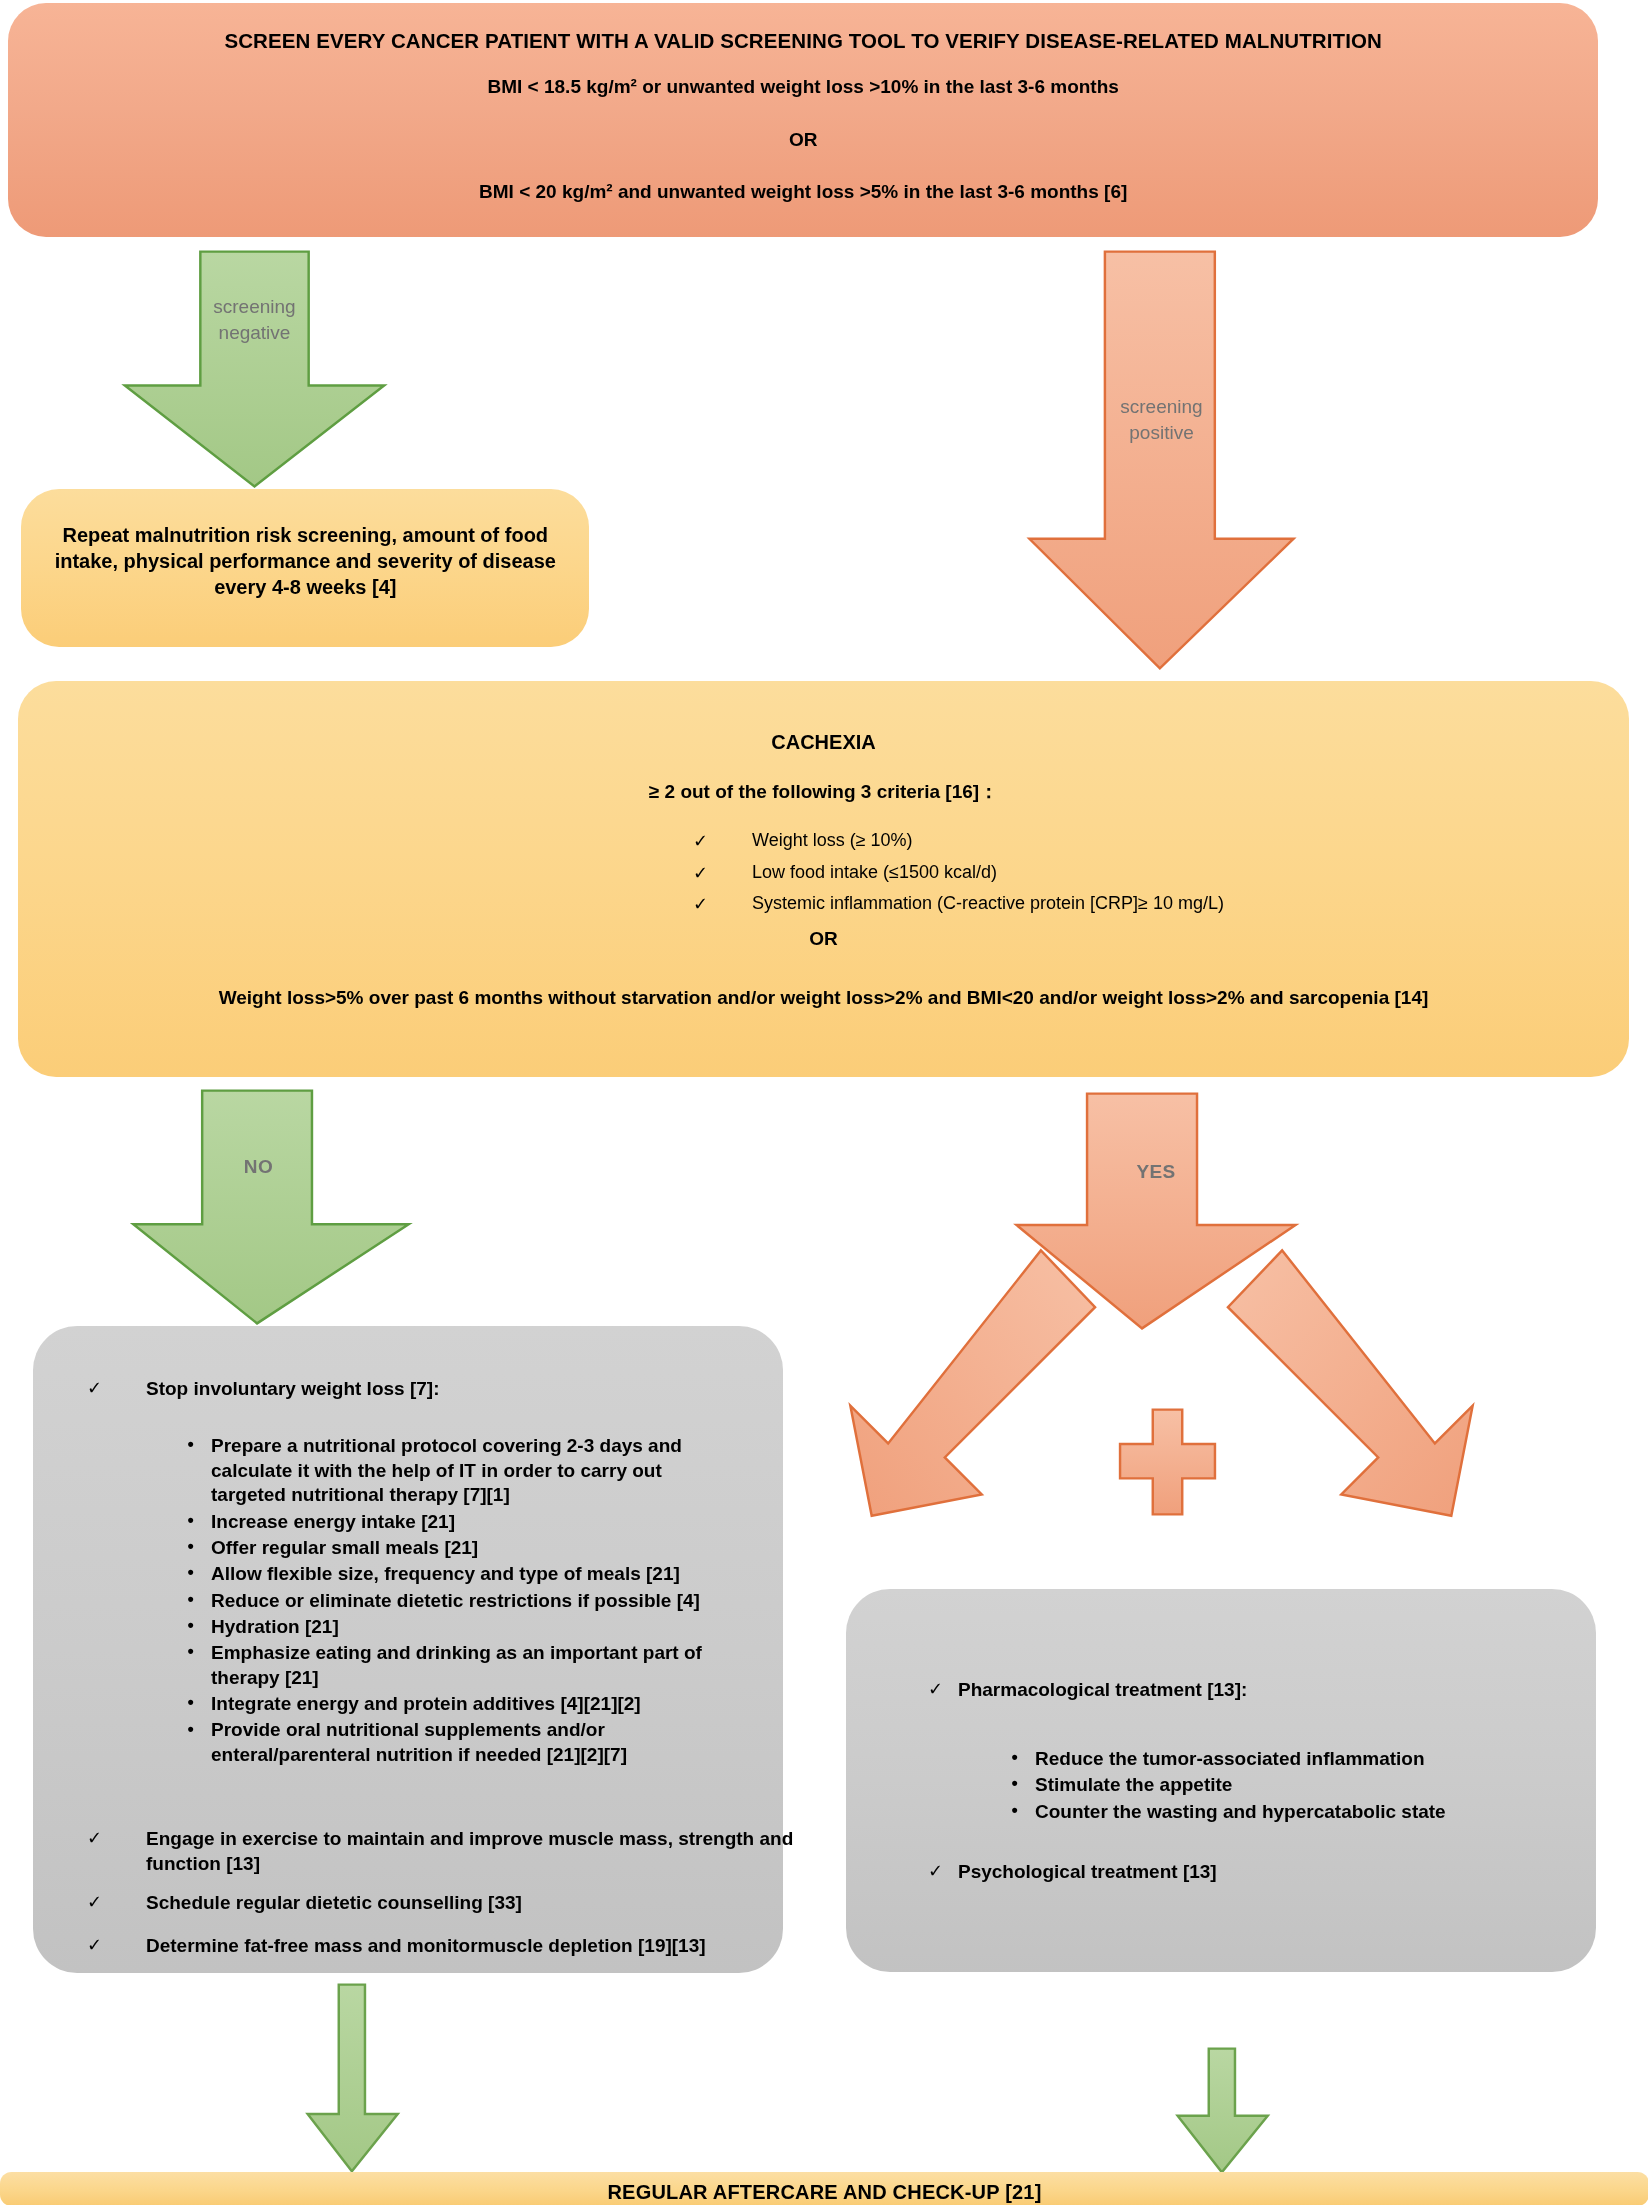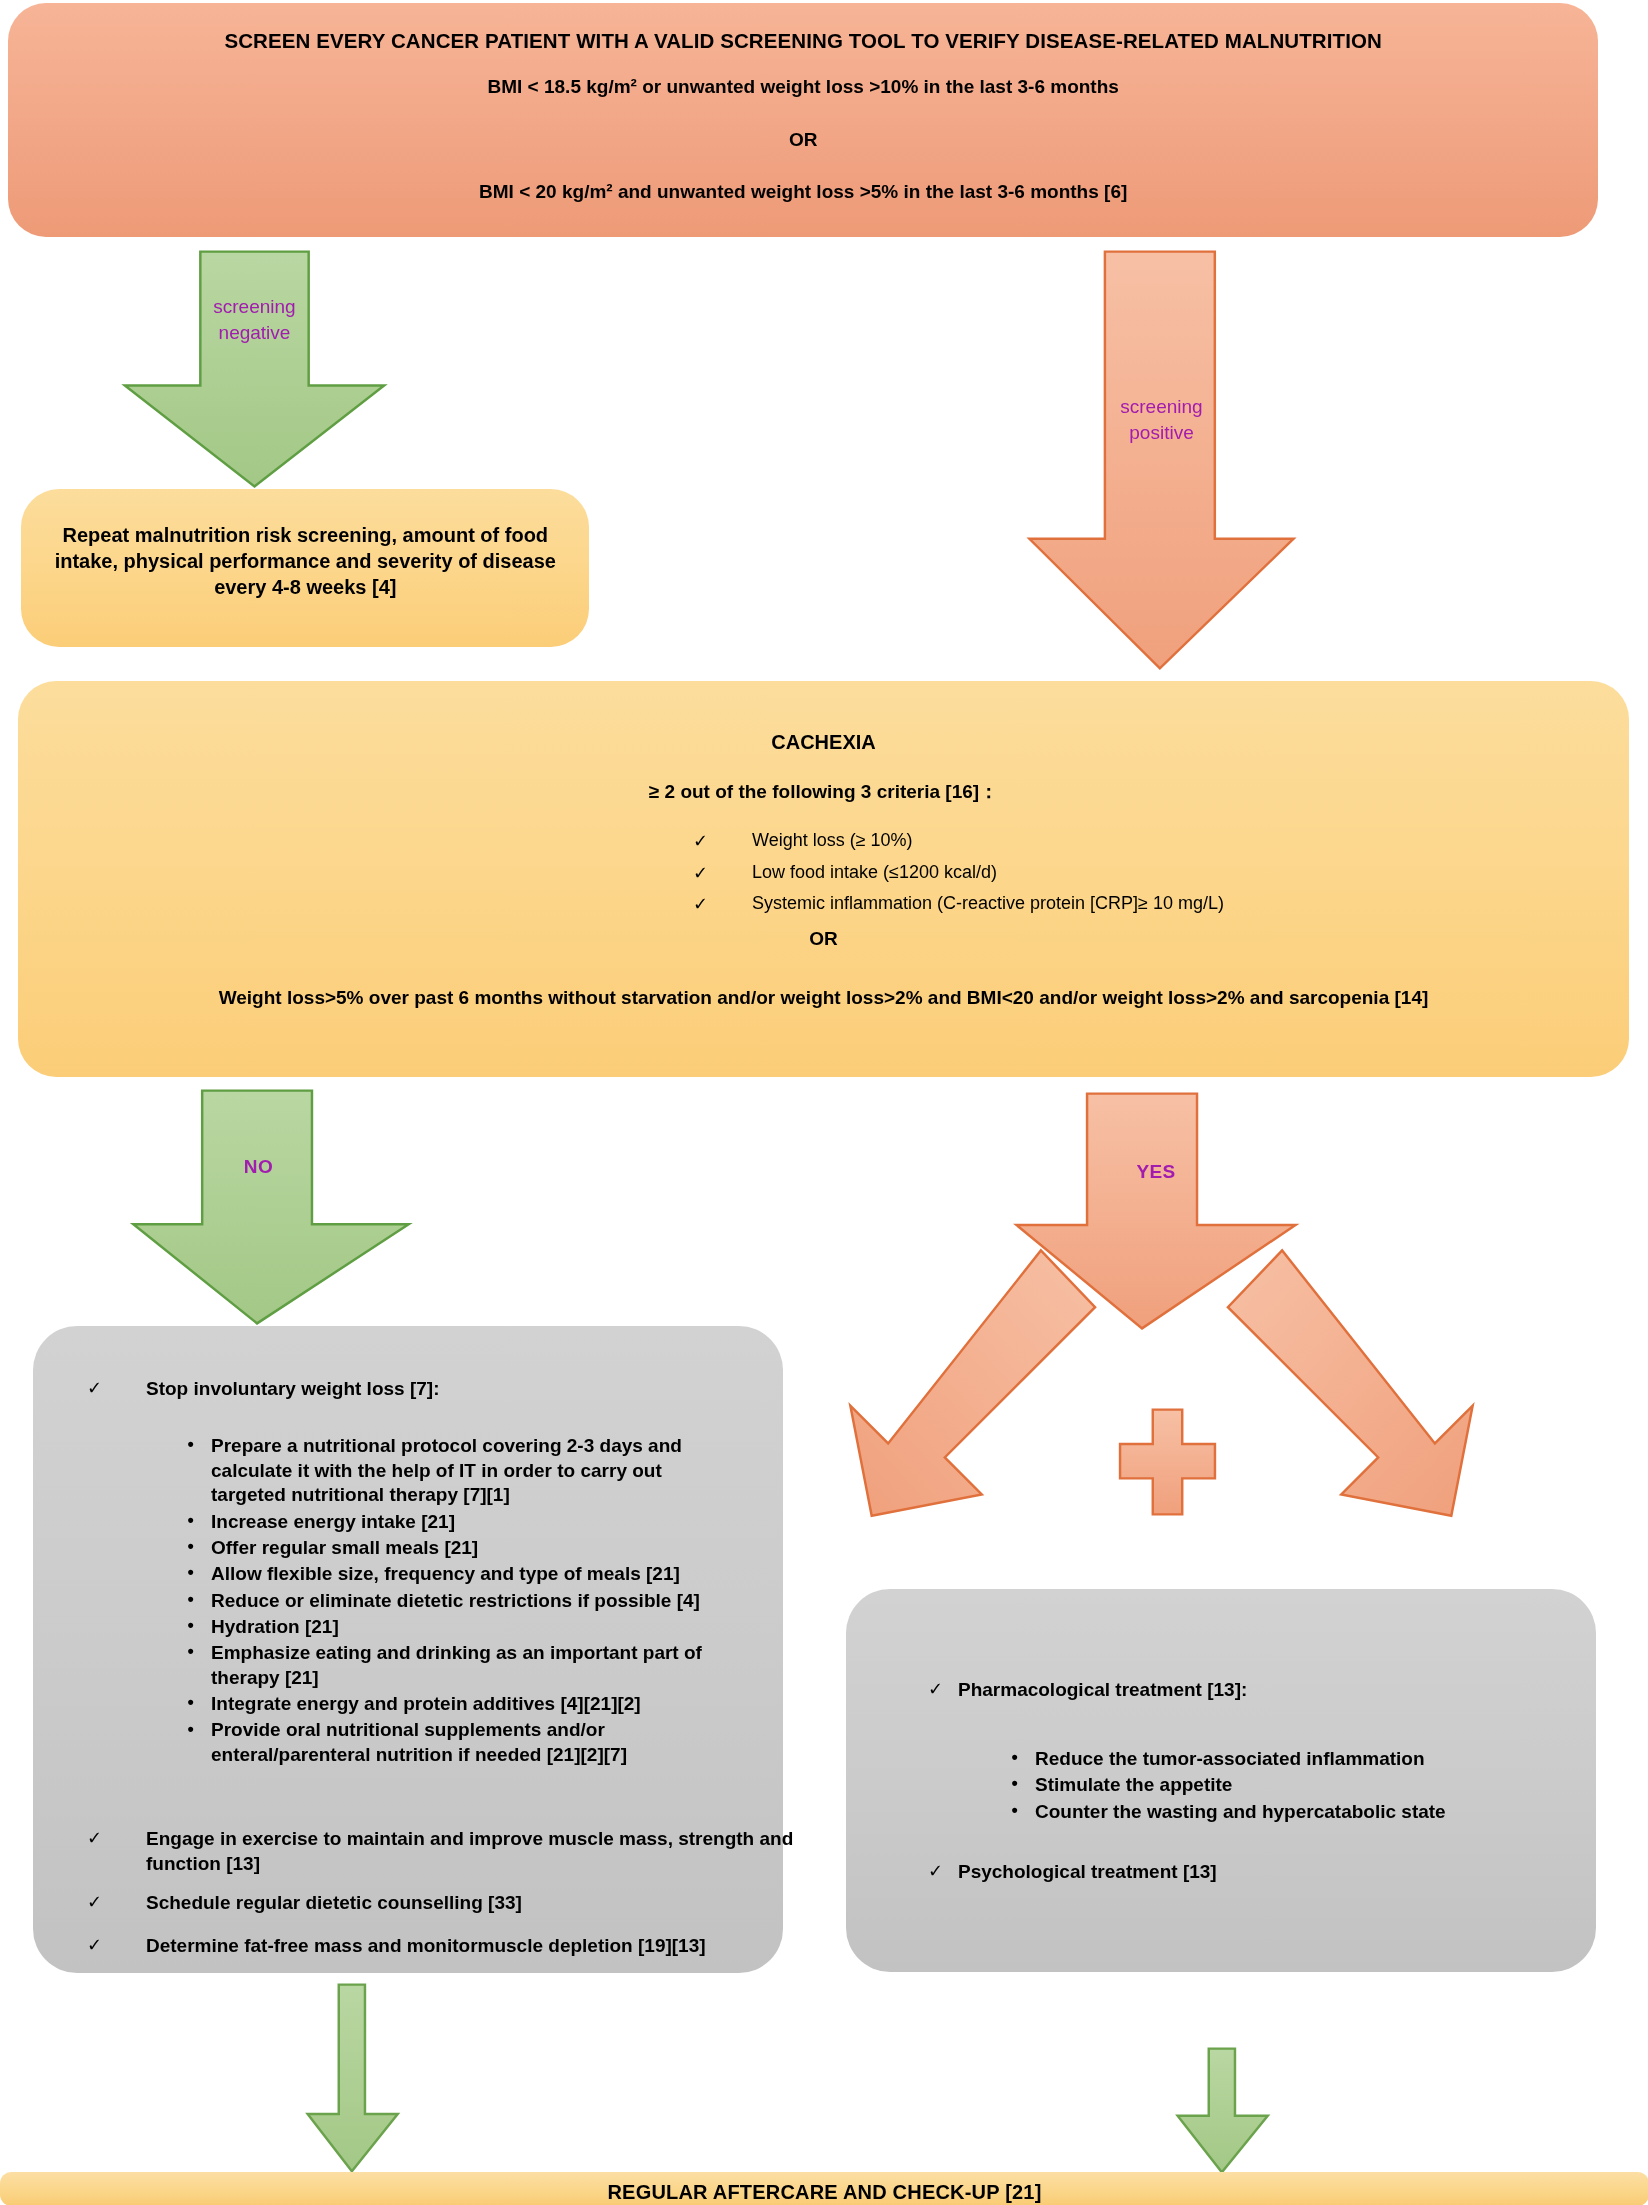--- a/index.html
+++ b/index.html
@@ -104,21 +104,21 @@
     letter-spacing: 0.2px;
   }
 
   
   .arrow-label {
     position: absolute;
     width: 100%;
     text-align: center;
     font-size: 19px;
     font-weight: normal;
-    color: #a21caf;
+    color: #737373;
     line-height: 1.35;
     pointer-events: none;
   }
   .arrow-label.bold-lbl { font-weight: bold; letter-spacing: 0.4px; }
   .chk-item {
     position: relative;
     font-size: 19px;
     font-weight: bold;
     color: #000;
     line-height: 1.30;
@@ -205,21 +205,21 @@
 
     <div class="t center cachexia-sub" style="position:absolute; left:0; top:99px; width:100%;">≥ 2 out of the following 3 criteria [16]：</div>
 
     <ul class="crit-list" style="position:absolute; left:675px; top:149px; width:903px;">
       <li>
         <span class="tick">✓</span>
         <span>Weight loss (≥ 10%)</span>
       </li>
       <li>
         <span class="tick">✓</span>
-        <span>Low food intake (≤1200 kcal/d)</span>
+        <span>Low food intake (≤1500 kcal/d)</span>
       </li>
       <li>
         <span class="tick">✓</span>
         <span>Systemic inflammation (C-reactive protein [CRP]≥ 10 mg/L)</span>
       </li>
     </ul>
 
     <div class="t center cachexia-or" style="position:absolute; left:0; top:246px; width:100%;">OR</div>
 
     <div class="t center cachexia-last" style="position:absolute; left:33px; top:305px; width:1545px;">Weight loss&gt;5% over past 6 months without starvation and/or weight loss&gt;2% and BMI&lt;20 and/or weight loss&gt;2% and sarcopenia [14]</div>

